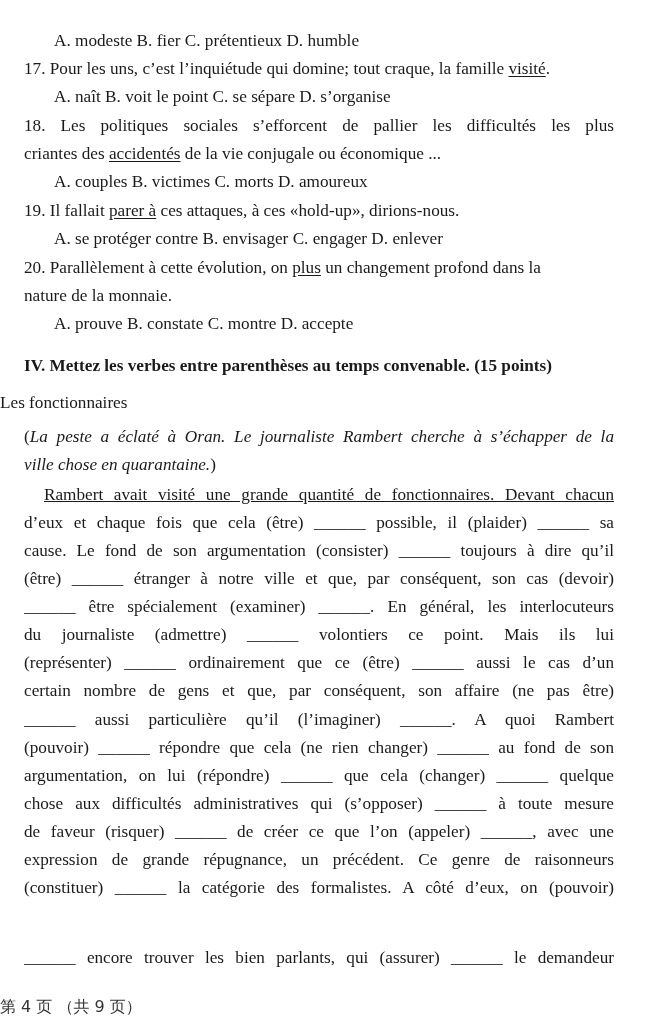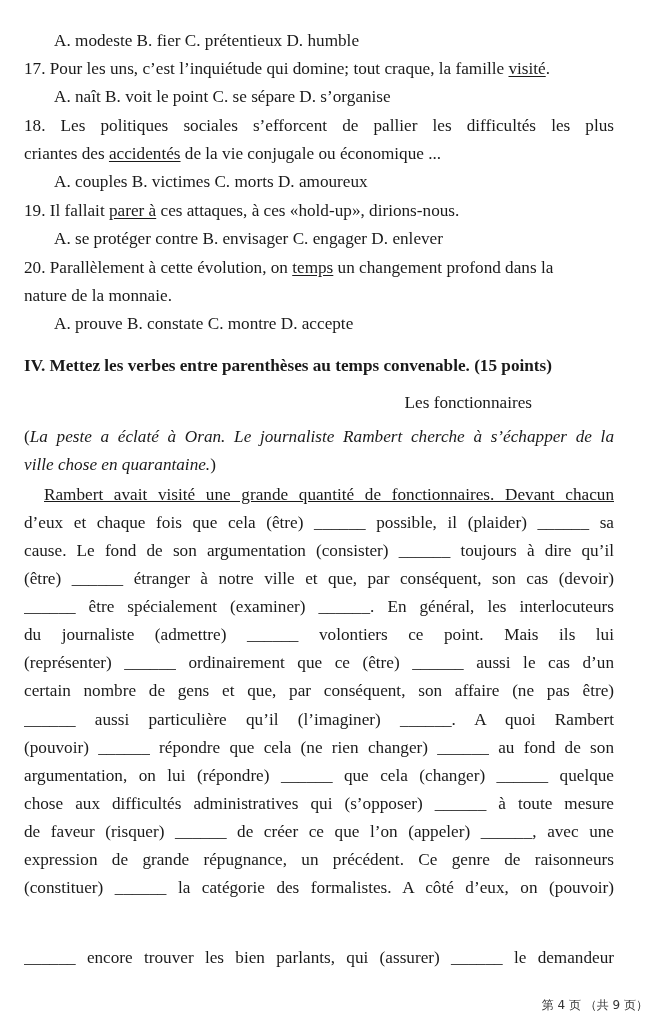--- a/index.html
+++ b/index.html
@@ -9,26 +9,26 @@
     color: #1a1a1a;
   }
   .line {
     position: absolute; left: 24px; width: 590px;
     font-size: 17.2px; line-height: 20px; white-space: nowrap;
   }
   .justify { text-align: justify; text-align-last: justify; white-space: normal; height: 20px; overflow: hidden; }
   .opt { left: 38px; margin-left: 16px; }
   .u { text-decoration: underline; text-underline-offset: 2px; }
   .bold { font-weight: bold; }
-  .center { left: 0; width: 532px; text-align: right; }
+  .center { left: 0; width: 532px; text-align: left; }
   .it { font-style: italic; }
   .footer {
     position: absolute; left: 0; width: 648px; top: 997px;
-    text-align: right; font-family: "DejaVu Sans", sans-serif;
-    font-size: 12px; color: #333;
+    text-align: left; font-family: "DejaVu Sans", sans-serif;
+    font-size: 16px; color: #333;
   }
 </style>
 </head>
 <body>
 
 <div>
 
   <div class="line opt" style="top:31px">A. modeste   B. fier   C. prétentieux   D. humble</div>
 
   <div class="line" style="top:59px">
@@ -41,21 +41,21 @@
     <span>criantes des </span><span class="u">accidentés</span><span> de la vie conjugale ou économique ...</span>
   </div>
   <div class="line opt" style="top:172px">A. couples   B. victimes   C. morts   D. amoureux</div>
 
   <div class="line" style="top:201px">
     <span>19. Il fallait </span><span class="u">parer à</span><span> ces attaques, à ces «hold-up», dirions-nous.</span>
   </div>
   <div class="line opt" style="top:229px">A. se protéger contre   B. envisager   C. engager   D. enlever</div>
 
   <div class="line" style="top:258px; display:flex; justify-content:space-between;">
-    <span><span>20. Parallèlement à cette évolution, on </span><span class="u">temps</span><span> un changement profond dans la</span></span>
+    <span><span>20. Parallèlement à cette évolution, on </span><span class="u">plus</span><span> un changement profond dans la</span></span>
   </div>
   <div class="line" style="top:286px">nature de la monnaie.</div>
   <div class="line opt" style="top:314px">A. prouve   B. constate   C. montre   D. accepte</div>
 
   <div class="line bold" style="top:356px">IV. Mettez les verbes entre parenthèses au temps convenable. (15 points)</div>
   <div class="line center" style="top:393px">Les fonctionnaires</div>
 
   <div class="line justify" style="top:427px">
     <span>(</span><span class="it">La peste a éclaté à Oran. Le journaliste Rambert cherche à s’échapper de la</span>
   </div>

